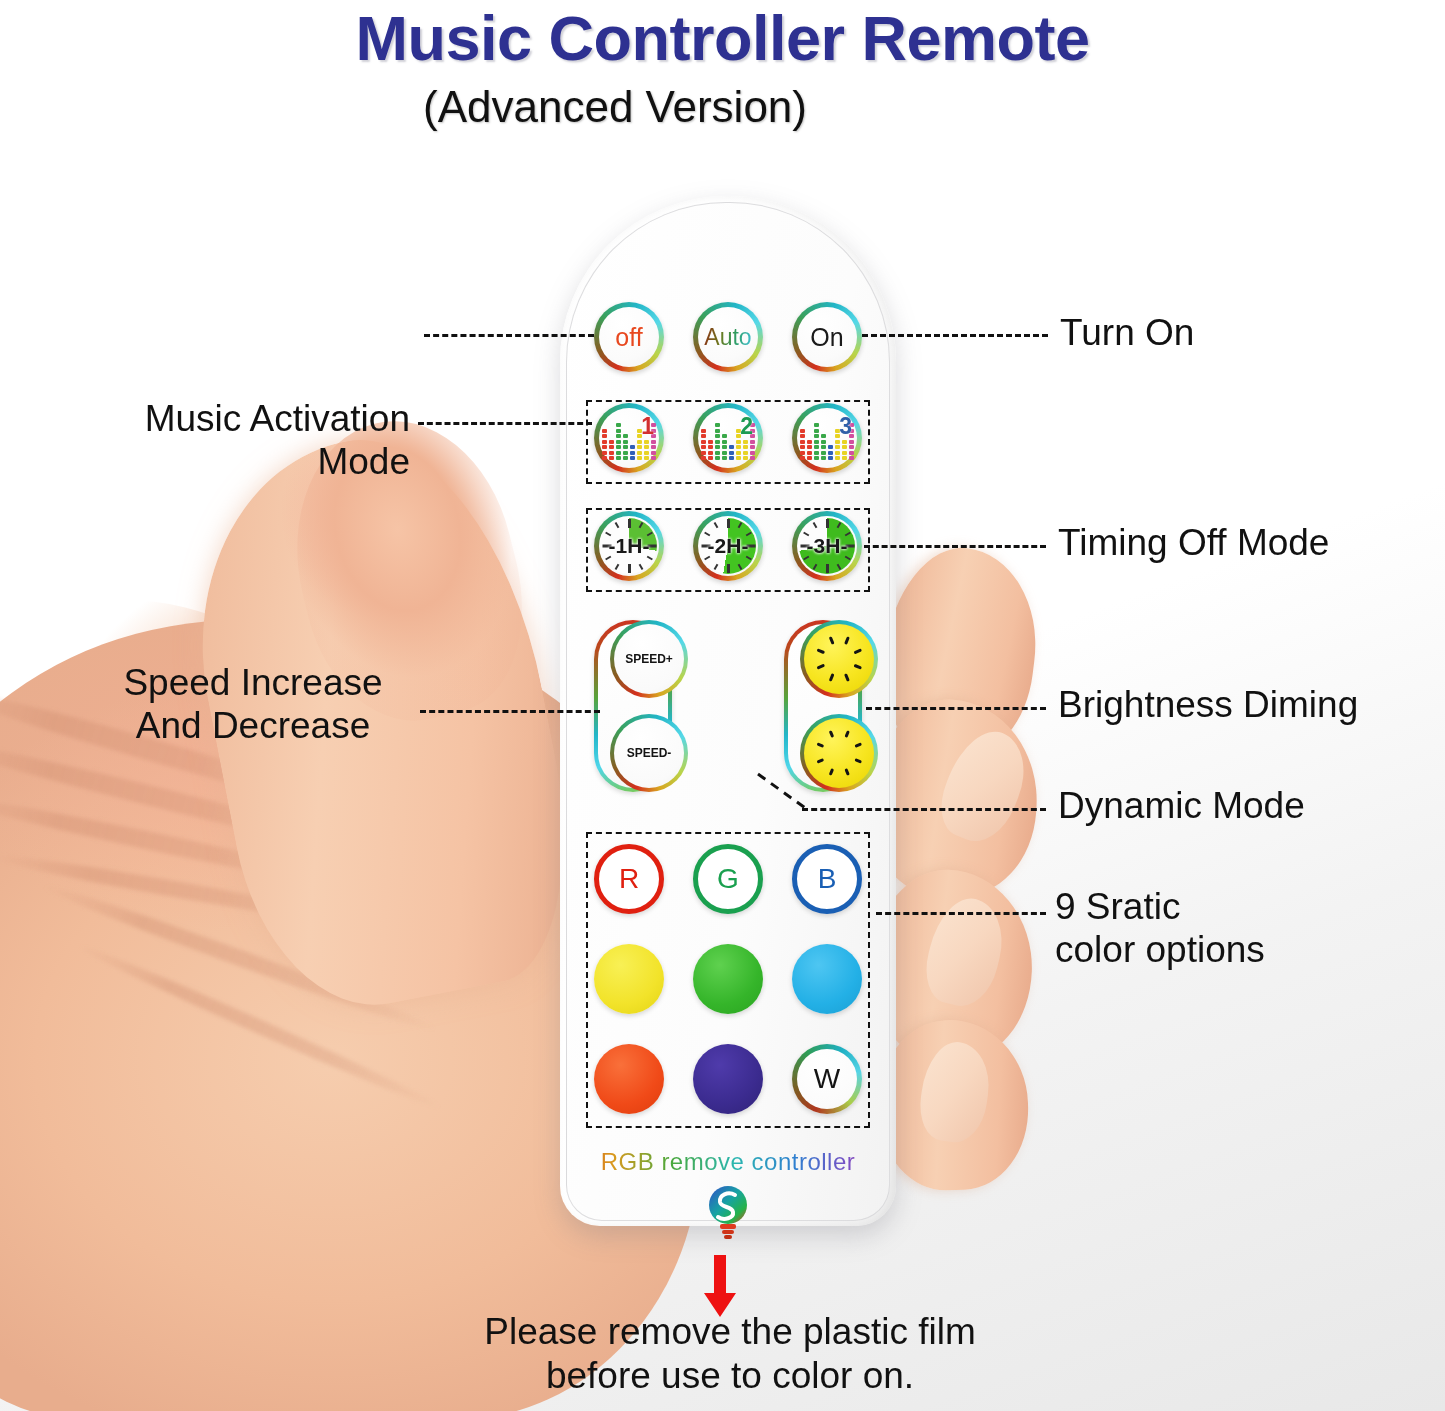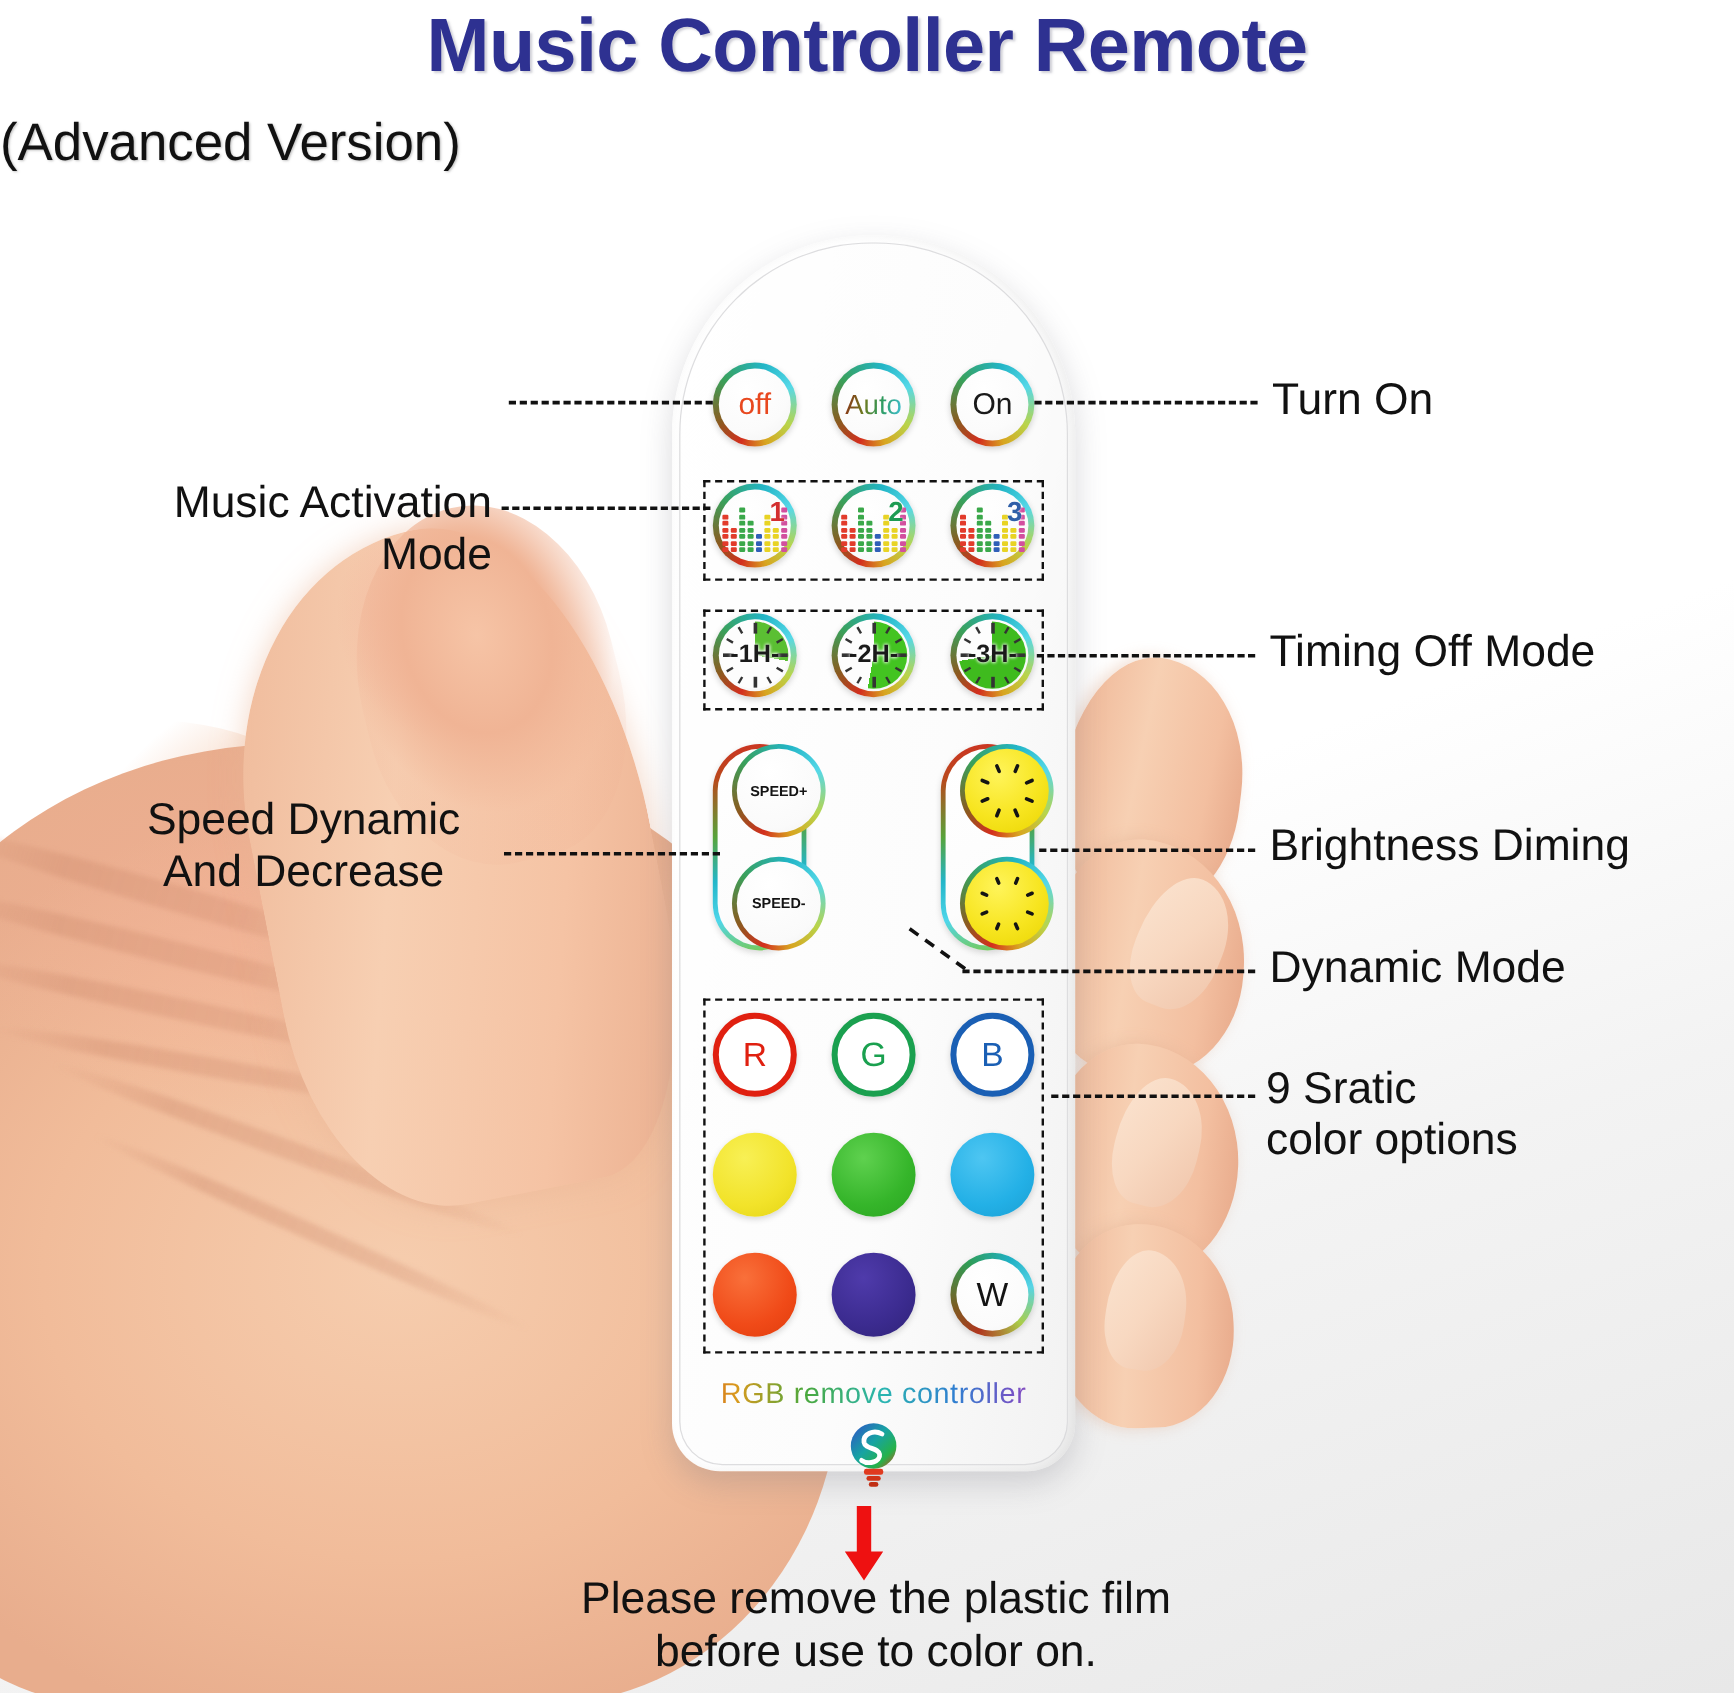--- a/index.html
+++ b/index.html
@@ -17,21 +17,22 @@
   
   #title {
     position: absolute; left: 0; top: 2px; width: 1445px;
     text-align: center;
     font-size: 63px; font-weight: bold;
     color: #2e3191;
     letter-spacing: -0.5px;
     text-shadow: 2px 2px 2px rgba(120,120,140,0.35);
   }
   #subtitle {
-    position: absolute; left: 0; top: 94px; width: 1230px;
+    position: absolute; left: 0; top: 82px; width: 1230px;
+    text-align: center;
     font-size: 44px; color: #111;
     text-shadow: 1px 1px 2px rgba(120,120,120,0.45);
   }
 
   
   .hand { position: absolute; pointer-events: none; }
 
   #palm {
     left: -120px; top: 620px;
     width: 820px; height: 800px;
@@ -628,21 +629,21 @@
       <rect x="19" y="51" width="8" height="4" rx="2" fill="#c02f14"></rect>
     </svg>
   </div>
 
   <div class="lead" style="left:424px; top:334px; width:170px;"></div>
 
   <div class="callout r" style="left:60px; top:398px; width:350px;">Music Activation
 Mode</div>
   <div class="lead" style="left:418px; top:422px; width:174px;"></div>
 
-  <div class="callout c" style="left:88px; top:662px; width:330px;">Speed Dynamic
+  <div class="callout c" style="left:88px; top:662px; width:330px;">Speed Increase
 And Decrease</div>
   <div class="lead" style="left:420px; top:710px; width:180px;"></div>
 
   <div class="callout l" style="left:1060px; top:312px; width:330px;">Turn On</div>
   <div class="lead" style="left:862px; top:334px; width:186px;"></div>
 
   <div class="callout l" style="left:1058px; top:522px; width:380px;">Timing Off Mode</div>
   <div class="lead" style="left:864px; top:545px; width:182px;"></div>
 
   <div class="callout l" style="left:1058px; top:684px; width:390px;">Brightness Diming</div>

